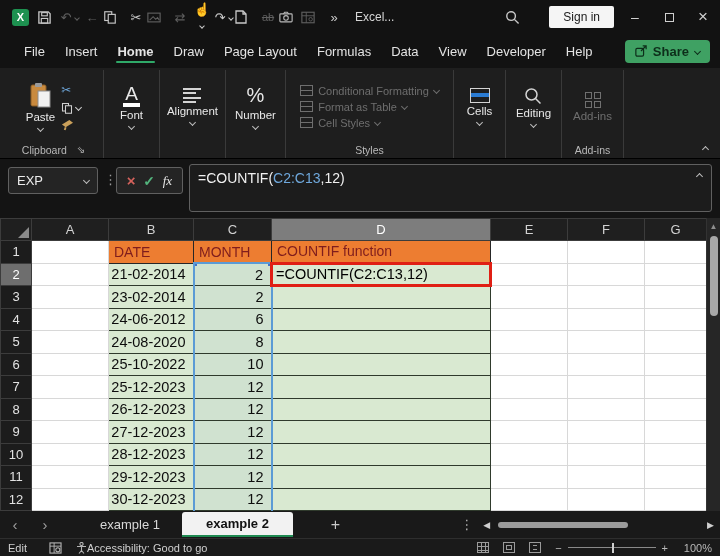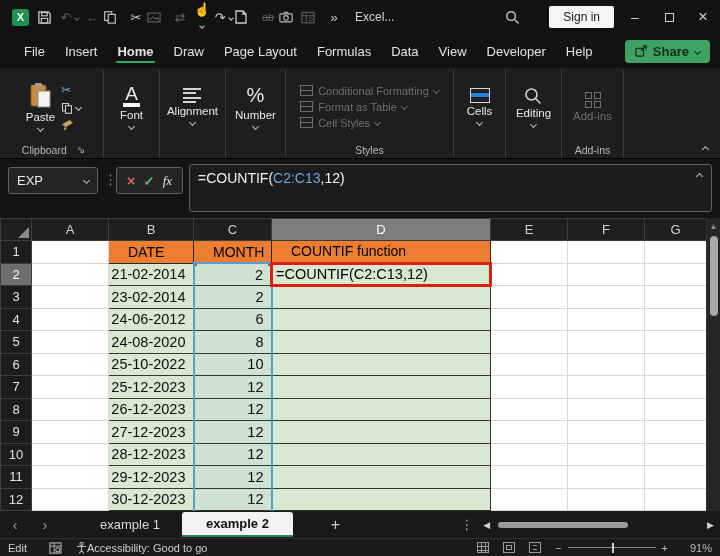--- a/index.html
+++ b/index.html
@@ -90,22 +90,22 @@
     border:1px solid #3c3c3c; }
   .colhdr.active { background:#7d7d7d; color:#fff; }
   .rowhdr { background:#1c1c1c; color:#e2e2e2; font-size:13px; text-align:center;
     border:1px solid #3c3c3c; }
   .rowhdr.active { background:#6e6e6e; color:#fff; }
   .corner { background:#1f1f1f; border:1px solid #3c3c3c; position:relative; }
   .corner::after { content:""; position:absolute; right:2px; bottom:2px;
     border-left:11px solid transparent; border-bottom:11px solid #8a8a8a; }
   td.blank { background:#fff; border:1px solid #d8d8d8; }
   tr.r { height:22.5px; }
-  td.orange { background:#ED7D31; color:#000000; font-weight:bold; font-size:14px;
-    border:1px solid #262626; padding-left:19px; }
+  td.orange { background:#ED7D31; color:#7f1d1d; font-weight:bold; font-size:14px;
+    border:1px solid #262626; padding-left:5px; }
   td.green { background:#d9e9d1; border:1px solid #2f3a2c; color:#0d0d0d; font-size:14.5px; }
   td.green.num { text-align:right; padding-right:7px; }
   td.cgreen { background:#d0e2d0; border-top:1px solid #2f3a2c; border-bottom:1px solid #2f3a2c;
     border-left:2px solid #5b9bd5; border-right:2px solid #5b9bd5;
     color:#0d0d0d; font-size:14.5px; text-align:right; padding-right:7px; }
   td.cgreen.first { border-top:2px solid #5b9bd5; position:relative; }
   td.cgreen.first::before, td.cgreen.first::after { content:""; position:absolute; top:-2px;
     width:4px; height:4px; background:#4472c4; }
   td.cgreen.first::before { left:-2px; } td.cgreen.first::after { right:-2px; }
   td.redsel { background:#d9e9d1; border:3px solid #e01f14; color:#000;
@@ -587,17 +587,17 @@
       <span class="view-icn grid"></span>
       <span class="view-icn pl"></span>
       <span class="view-icn pb"></span>
       <span class="zoomer">
         <span>−</span>
         <span class="ztrack">
             <span class="zhandle"></span>
           </span>
         <span>+</span>
       </span>
-      <span class="zpct">91%</span>
+      <span class="zpct">100%</span>
     </span>
   </div>
 
 </div>
 
 </body></html>

